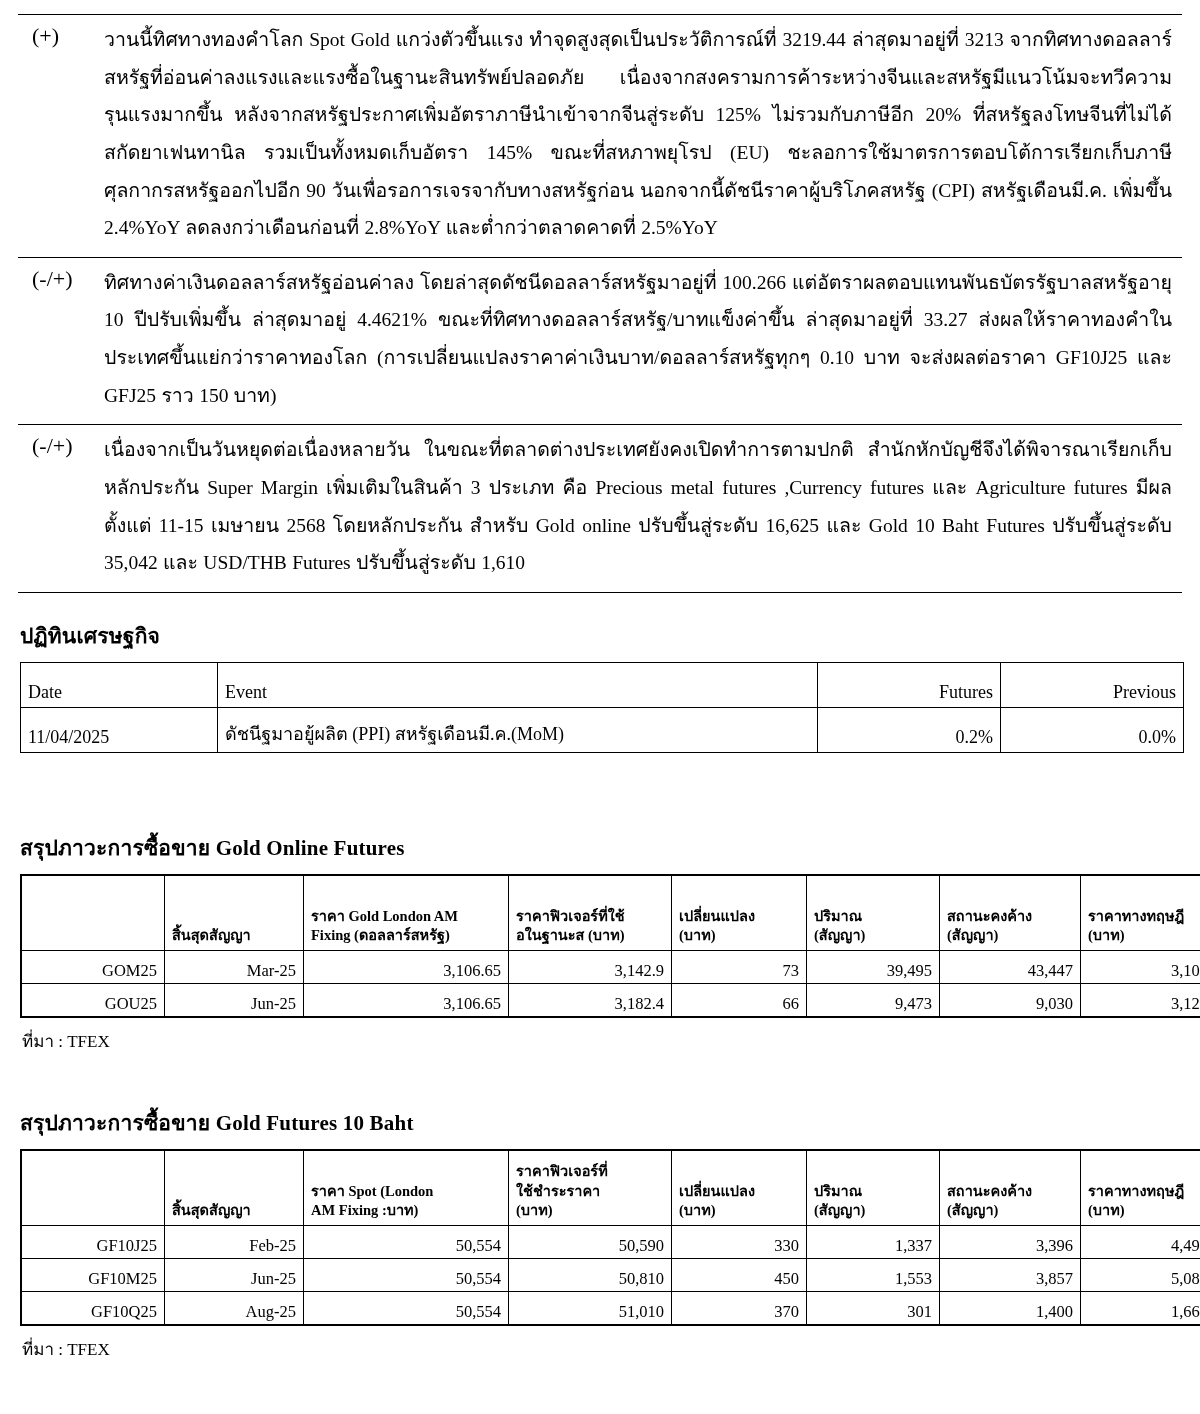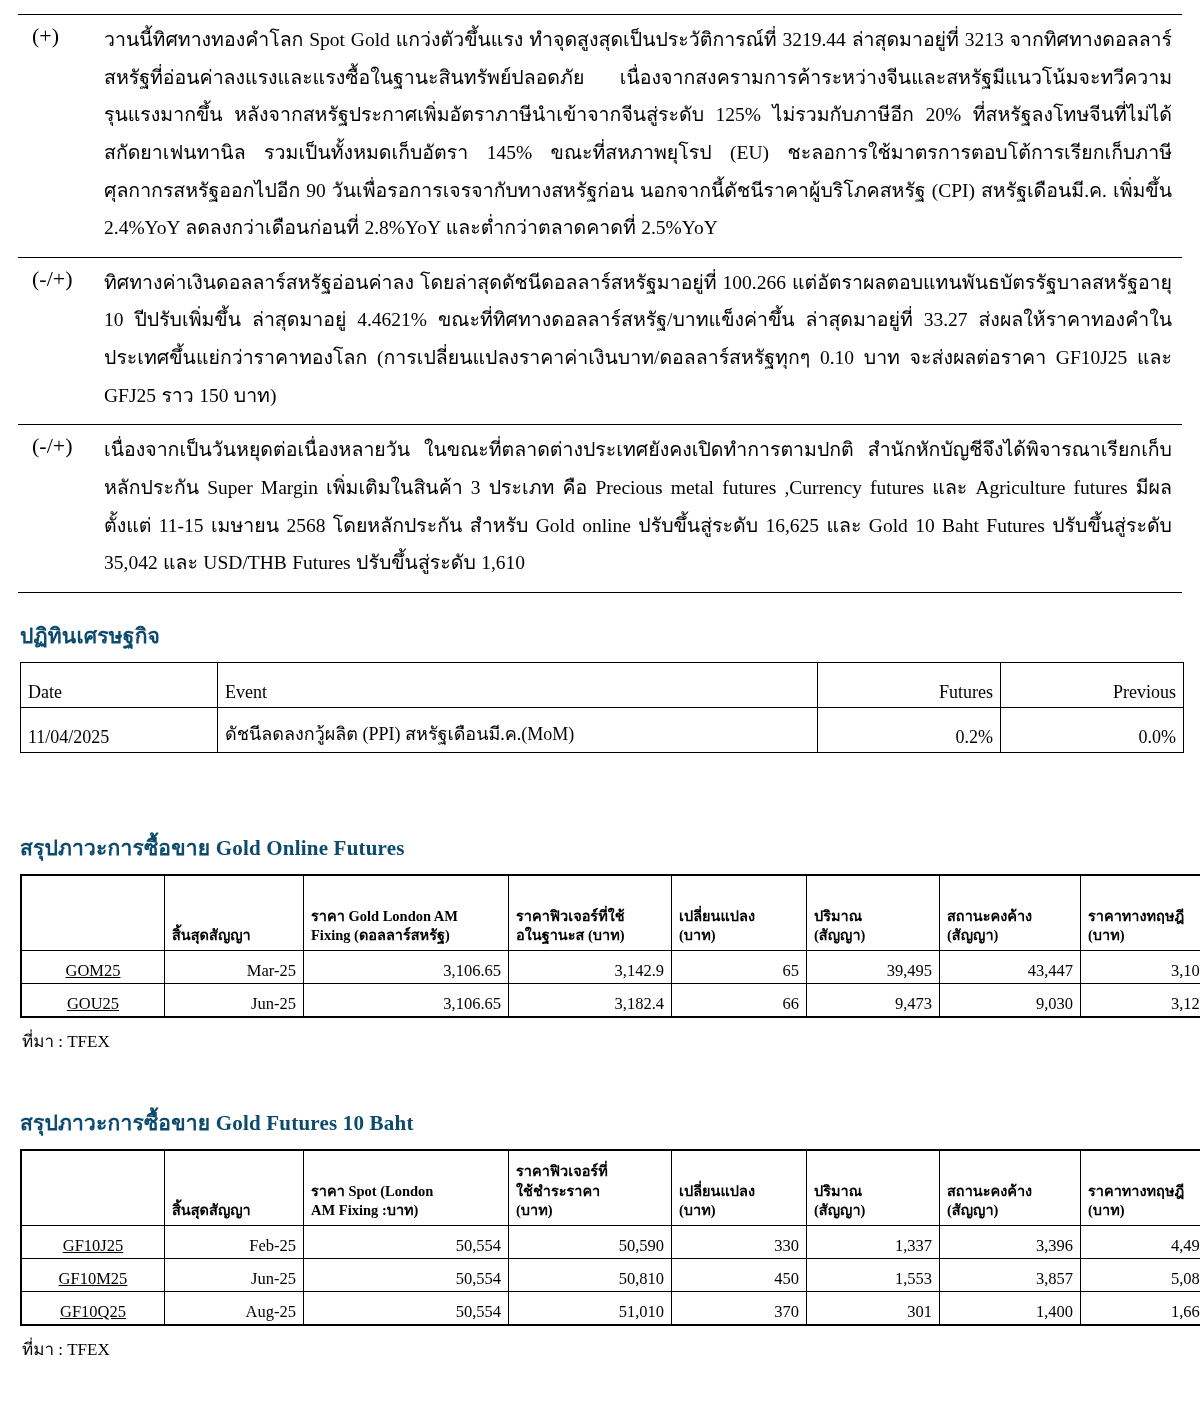--- a/index.html
+++ b/index.html
@@ -51,21 +51,21 @@
     font-size: 19.5px;
     line-height: 1.93;
     text-align: justify;
     text-justify: inter-word;
     padding-right: 10px;
     word-spacing: 0.5px;
   }
 
   
   .sec-head {
-    color: #0c4a6e;
+    color: #000000;
     font-weight: bold;
     font-size: 21px;
     margin: 22px 0 10px 2px;
     letter-spacing: 0.2px;
   }
   .sec-head.calendar { margin-top: 26px; }
 
   
   table.grid {
     border-collapse: collapse;
@@ -113,22 +113,21 @@
     padding-bottom: 4px;
     height: 66px;
   }
   table.fut td {
     font-size: 16.5px;
     text-align: right;
     height: 28px;
     padding: 2px 7px;
   }
   table.fut td.sym {
-    text-align: center;
-    text-decoration: underline;
+    text-align: right;
   }
   table.fut th.blank { border-top-color: #000; }
 
   .colA { width: 128px; }
   .colB { width: 124px; }
   .colC { width: 190px; }
   .colD { width: 148px; }
   .colE { width: 120px; }
   .colF { width: 118px; margin-top: 43px; }
   .colG { width: 126px; }
@@ -173,21 +172,21 @@
       <tr>
         <th class="c-date">Date</th>
         <th class="c-event">Event</th>
         <th class="c-num">Futures</th>
         <th class="c-num">Previous</th>
       </tr>
     </thead>
     <tbody>
       <tr>
         <td class="c-date">11/04/2025</td>
-        <td class="c-event">ดัชนีลดลงกวู้ผลิต (PPI) สหรัฐเดือนมี.ค.(MoM)</td>
+        <td class="c-event">ดัชนีฐมาอยู้ผลิต (PPI) สหรัฐเดือนมี.ค.(MoM)</td>
         <td class="c-num">0.2%</td>
         <td class="c-num">0.0%</td>
       </tr>
     </tbody>
   </table>
 
   <div class="spacer-lg"></div>
 
   <div class="sec-head">สรุปภาวะการซื้อขาย Gold Online Futures</div>
 
@@ -228,21 +227,21 @@
         </th>
 
       </tr>
     </thead>
     <tbody>
       <tr>
         <td class="sym">GOM25</td>
         <td>Mar-25</td>
         <td>3,106.65</td>
         <td>3,142.9</td>
-        <td>65</td>
+        <td>73</td>
         <td>39,495</td>
         <td>43,447</td>
         <td>3,104</td>
 
       </tr>
       <tr>
         <td class="sym">GOU25</td>
         <td>Jun-25</td>
         <td>3,106.65</td>
         <td>3,182.4</td>

